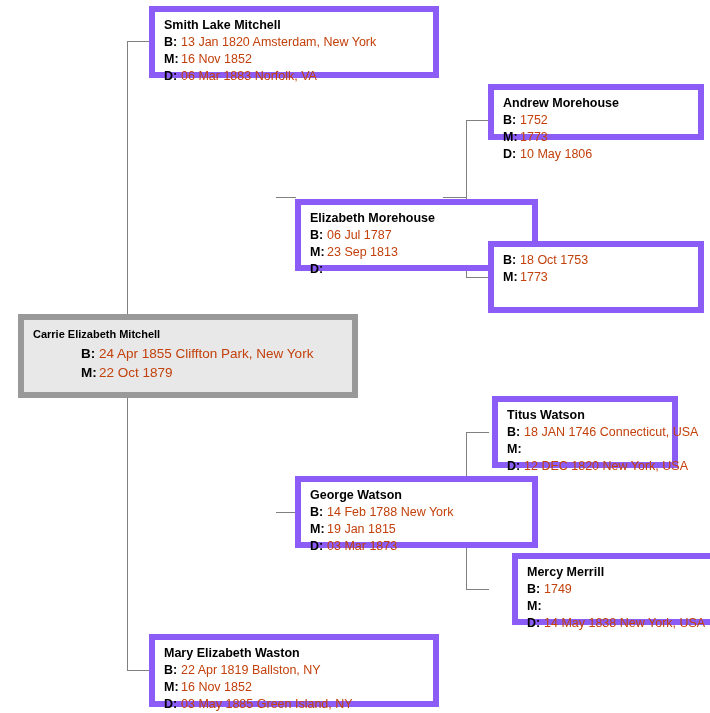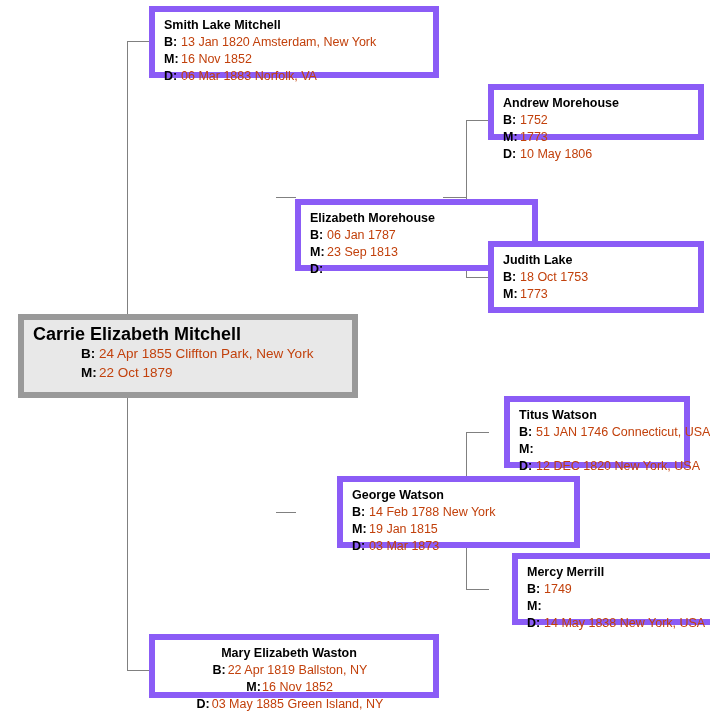--- a/index.html
+++ b/index.html
@@ -44,21 +44,21 @@
   }
 
   .pname {
     font-weight: bold;
     font-size: 12.5px;
     color: #000000;
     line-height: 17px;
     white-space: nowrap;
   }
   .person.focus .pname {
-    font-size: 18px;
+    font-size: 11px;
     line-height: 19px;
   }
 
   .prow {
     font-size: 12.5px;
     line-height: 17px;
     color: #333333;
     white-space: nowrap;
   }
   .person.focus .prow {
@@ -125,64 +125,63 @@
       <span class="plabel">M:</span><span class="pval">1773</span>
     </div>
     <div class="prow">
       <span class="plabel">D:</span><span class="pval">10 May 1806</span>
     </div>
   </div>
 
   <div class="person" style="left:295px; top:177px; width:243px; height:72px;margin-top:22px;">
     <div class="pname">Elizabeth Morehouse</div>
     <div class="prow">
-      <span class="plabel">B:</span><span class="pval">06 Jan 1787</span>
+      <span class="plabel">B:</span><span class="pval">06 Jul 1787</span>
     </div>
     <div class="prow">
       <span class="plabel">M:</span><span class="pval">23 Sep 1813</span>
     </div>
     <div class="prow">
       <span class="plabel">D:</span><span class="pval"></span>
     </div>
   </div>
 
   <div class="person" style="left:488px; top:241px; width:216px; height:72px;">
-    <div class="pname">Judith Lake</div>
     <div class="prow">
       <span class="plabel">B:</span><span class="pval">18 Oct 1753</span>
     </div>
     <div class="prow">
       <span class="plabel">M:</span><span class="pval">1773</span>
     </div>
   </div>
 
   <div class="person focus" style="left:18px; top:314px; width:340px; height:84px;">
     <div class="pname">Carrie Elizabeth Mitchell</div>
     <div class="prow">
       <span class="plabel">B:</span><span class="pval">24 Apr 1855 Cliffton Park, New York</span>
     </div>
     <div class="prow">
       <span class="plabel">M:</span><span class="pval">22 Oct 1879</span>
     </div>
   </div>
 
-  <div class="person" style="left:504px; top:396px; width:186px; height:72px;">
+  <div class="person" style="left:492px; top:396px; width:186px; height:72px;">
     <div class="pname">Titus Watson</div>
     <div class="prow">
-      <span class="plabel">B:</span><span class="pval">51 JAN 1746 Connecticut, USA</span>
+      <span class="plabel">B:</span><span class="pval">18 JAN 1746 Connecticut, USA</span>
     </div>
     <div class="prow">
       <span class="plabel">M:</span><span class="pval"></span>
     </div>
     <div class="prow">
       <span class="plabel">D:</span><span class="pval">12 DEC 1820 New York, USA</span>
     </div>
   </div>
 
-  <div class="person" style="left:295px; top:476px; width:243px; height:72px;margin-left:42px;">
+  <div class="person" style="left:295px; top:476px; width:243px; height:72px;">
     <div class="pname">George Watson</div>
     <div class="prow">
       <span class="plabel">B:</span><span class="pval">14 Feb 1788 New York</span>
     </div>
     <div class="prow">
       <span class="plabel">M:</span><span class="pval">19 Jan 1815</span>
     </div>
     <div class="prow">
       <span class="plabel">D:</span><span class="pval">03 Mar 1873</span>
     </div>
@@ -194,21 +193,21 @@
       <span class="plabel">B:</span><span class="pval">1749</span>
     </div>
     <div class="prow">
       <span class="plabel">M:</span><span class="pval"></span>
     </div>
     <div class="prow">
       <span class="plabel">D:</span><span class="pval">14 May 1838 New York, USA</span>
     </div>
   </div>
 
-  <div class="person" style="left:149px; top:634px; width:290px; height:64px;text-align:center;">
+  <div class="person" style="left:149px; top:634px; width:290px; height:73px;">
     <div class="pname">Mary Elizabeth Waston</div>
     <div class="prow">
       <span class="plabel">B:</span><span class="pval">22 Apr 1819 Ballston, NY</span>
     </div>
     <div class="prow">
       <span class="plabel">M:</span><span class="pval">16 Nov 1852</span>
     </div>
     <div class="prow">
       <span class="plabel">D:</span><span class="pval">03 May 1885 Green Island, NY</span>
     </div>

